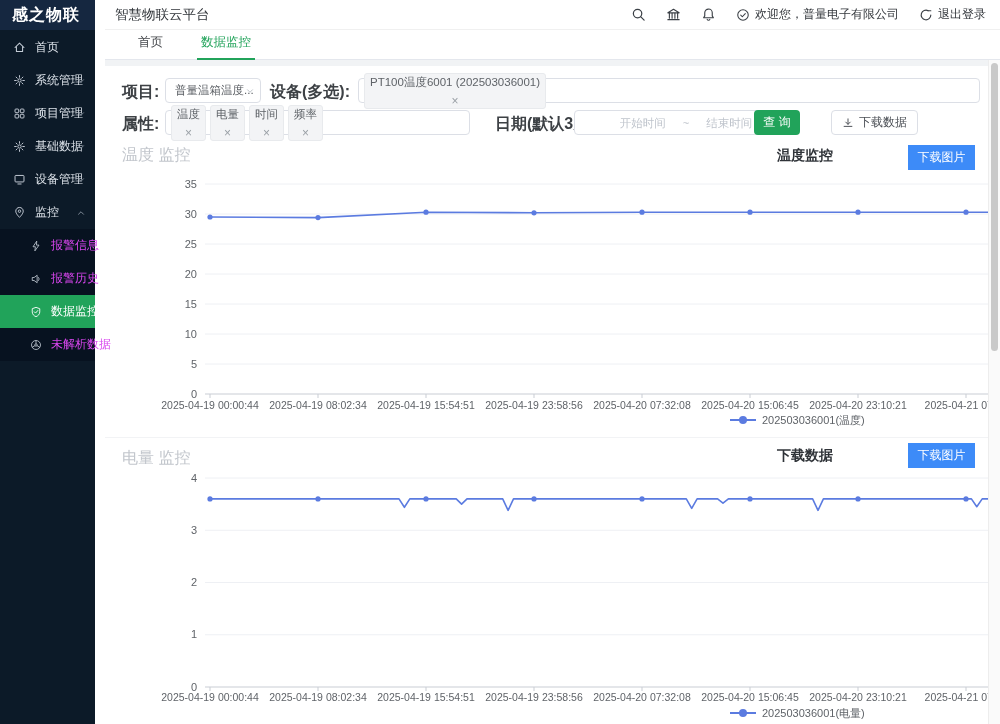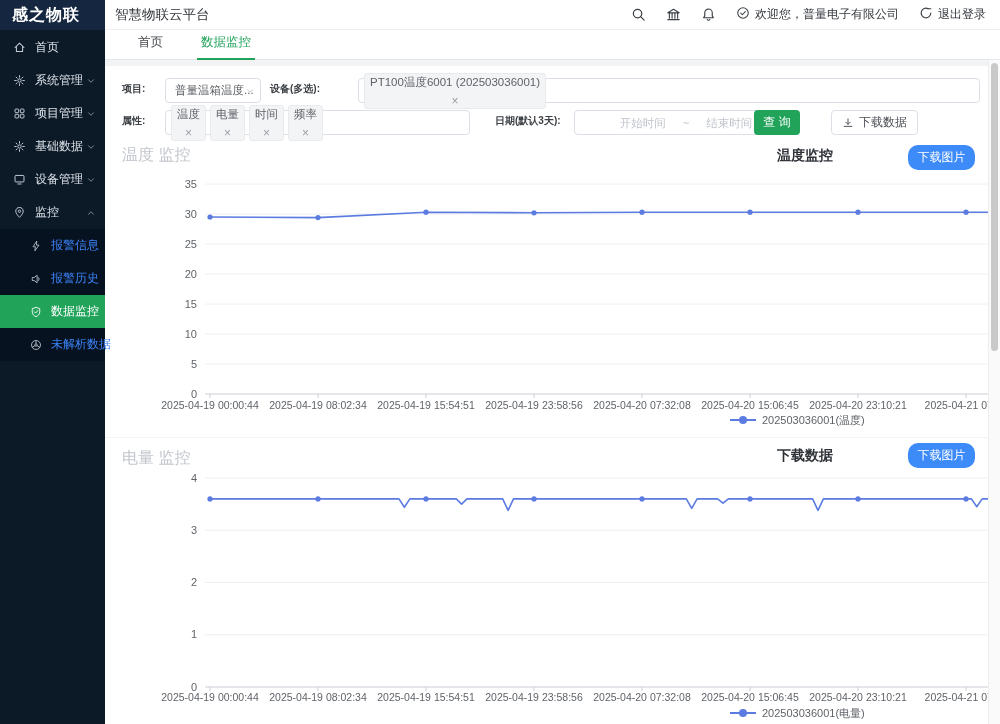--- a/index.html
+++ b/index.html
@@ -1,67 +1,67 @@
 <!DOCTYPE html>
 <html><head>
 <meta charset="utf-8">
 <style>
   *{box-sizing:border-box;margin:0;padding:0;}
   html,body{width:1000px;height:724px;overflow:hidden;background:#fff;
     font-family:"Liberation Sans","DejaVu Sans",sans-serif;}
   
-  .sidebar{position:fixed;left:0;top:0;width:105px;height:724px;background:#0c1a28;z-index:10;}
+  .sidebar{position:fixed;left:0;top:0;width:95px;height:724px;background:#0c1a28;z-index:10;}
   .logo{height:30px;background:#152740;color:#fff;font-size:16px;font-weight:bold;
     line-height:30px;padding-left:12px;letter-spacing:1px;white-space:nowrap;}
   .menu{padding-top:1px;}
   .menu-item{height:33px;display:flex;align-items:center;padding-left:13px;
     color:#dde3ea;font-size:12px;cursor:pointer;position:relative;white-space:nowrap;}
   .menu-item .ic{width:13px;height:13px;margin-right:9px;flex:none;color:#c4ccd6;}
   .menu-item .chev{position:absolute;right:9px;width:10px;height:10px;color:#8d97a3;}
   .submenu{background:#071220;}
-  .submenu .menu-item{padding-left:30px;color:#3b82f6;}
+  .submenu .menu-item{padding-left:30px;color:#d946ef;}
   .submenu .menu-item .ic{width:12px;height:12px;}
   .submenu .menu-item.active{background:#21a35a;color:#fff;}
   .submenu .menu-item.active .ic{color:#fff;}
   
   .main{margin-left:105px;width:895px;}
   .hdr{height:30px;display:flex;align-items:center;padding:0 14px 0 10px;border-bottom:1px solid #f0f0f0;background:#fff;}
   .htitle{font-size:13.5px;color:#2f3338;font-weight:500;}
   .hsp{flex:1;}
   .hic{width:15px;height:15px;color:#3a3f45;margin-left:20px;flex:none;cursor:pointer;}
-  .hgroup{display:flex;margin-left:20px;font-size:12px;color:#33373c;cursor:pointer;white-space:nowrap;font-family:Liberation Serif, serif;}
+  .hgroup{display:flex;align-items:center;margin-left:20px;font-size:12px;color:#33373c;cursor:pointer;white-space:nowrap;font-family:Liberation Serif, serif;}
   .hgroup .hic{margin-left:0;margin-right:5px;width:14px;height:14px;}
   
   .tabbar{height:30px;border-bottom:1px solid #e4e7ed;display:flex;align-items:flex-end;
     padding-left:33px;gap:38px;background:#fff;}
   .tab{font-size:12.5px;color:#46494d;padding-bottom:8px;position:relative;cursor:pointer;}
   .tab.active{color:#21a35a;}
   .tab.active::after{content:"";position:absolute;left:-4px;right:-4px;bottom:-1px;height:2px;background:#21a35a;}
   
   .content{position:relative;width:895px;height:664px;overflow:hidden;background:#fff;}
   .gray-strip{position:absolute;top:0;left:0;right:0;height:6px;background:#f1f3f5;}
-  .flabel{position:absolute;font-size:10px;font-weight:600;color:#3d4145;white-space:nowrap;}
+  .flabel{position:absolute;font-size:16px;font-weight:600;color:#3d4145;white-space:nowrap;}
   .select{position:absolute;height:25px;border:1px solid #dcdfe6;border-radius:4px;background:#fff;
     display:flex;align-items:center;padding:0 18px 0 9px;font-size:11.5px;color:#5a5e63;cursor:pointer;white-space:nowrap;}
   .select .chev{position:absolute;right:5px;width:10px;height:10px;color:#b4b9c0;}
   .box{position:absolute;border:1px solid #dcdfe6;border-radius:4px;background:#fff;
     display:flex;align-items:center;gap:4px;padding:0 5px;height:25px;}
   .tag{background:#f3f4f6;border:1px solid #e8eaed;border-radius:3px;color:#5f6368;
     font-size:11.5px;padding:1px 5px;display:flex;align-items:center;gap:5px;white-space:nowrap;flex-direction:column;}
   .tag .x{color:#9aa0a6;font-size:12px;line-height:1;cursor:pointer;}
   .daterange input{border:none;outline:none;width:72px;font-size:11.5px;text-align:center;
     color:#5f6368;background:transparent;font-family:inherit;}
   .daterange input::placeholder{color:#bfc4cc;}
   .dsep{color:#bfc4cc;font-size:11px;}
   .btn-green{position:absolute;background:#21a35a;color:#fff;border:none;border-radius:4px;
     font-size:12px;height:25px;width:46px;cursor:pointer;font-family:inherit;}
   .btn-outline{position:absolute;background:#fff;border:1px solid #dcdfe6;border-radius:4px;height:25px;
     display:flex;align-items:center;gap:5px;padding:0 10px;font-size:12px;color:#4a4e54;cursor:pointer;font-family:inherit;}
   .btn-outline .ic{width:12px;height:12px;color:#4a4e54;}
-  .btn-blue{position:absolute;background:#3d8bf8;color:#fff;border:none;border-radius:10px;
+  .btn-blue{position:absolute;background:#3d8bf8;color:#fff;border:none;border-radius:0;
     font-size:12px;height:25px;width:67px;cursor:pointer;font-family:inherit;}
   .sec-label{position:absolute;color:#c2c6cc;font-size:16px;white-space:nowrap;}
   .chart-title{position:absolute;font-size:14px;font-weight:bold;color:#2f3338;white-space:nowrap;}
   .divider{position:absolute;left:0;right:0;height:1px;background:#f2f3f5;}
   svg.chart{position:absolute;left:0;overflow:visible;}
   .scrollbar{position:absolute;right:0;top:0;width:12px;height:664px;background:#fafafa;
     border-left:1px solid #ededed;z-index:6;}
   .thumb{position:absolute;left:2px;top:3px;width:7px;height:288px;background:#c9c9c9;border-radius:4px;cursor:pointer;}
   .defs{position:absolute;width:0;height:0;overflow:hidden;}
 </style>

